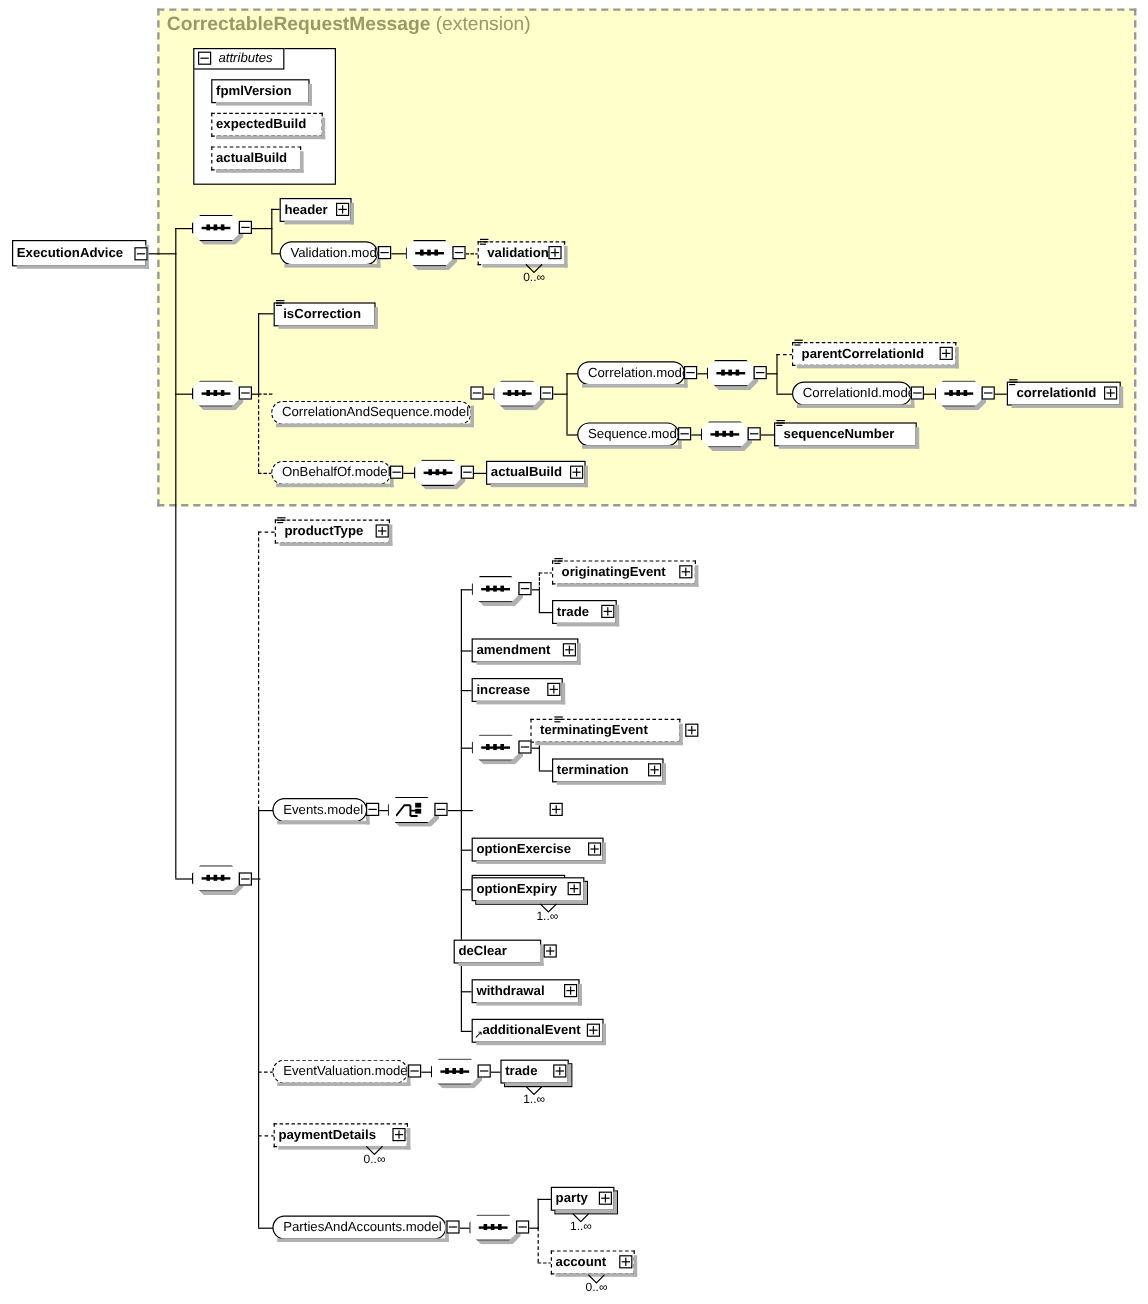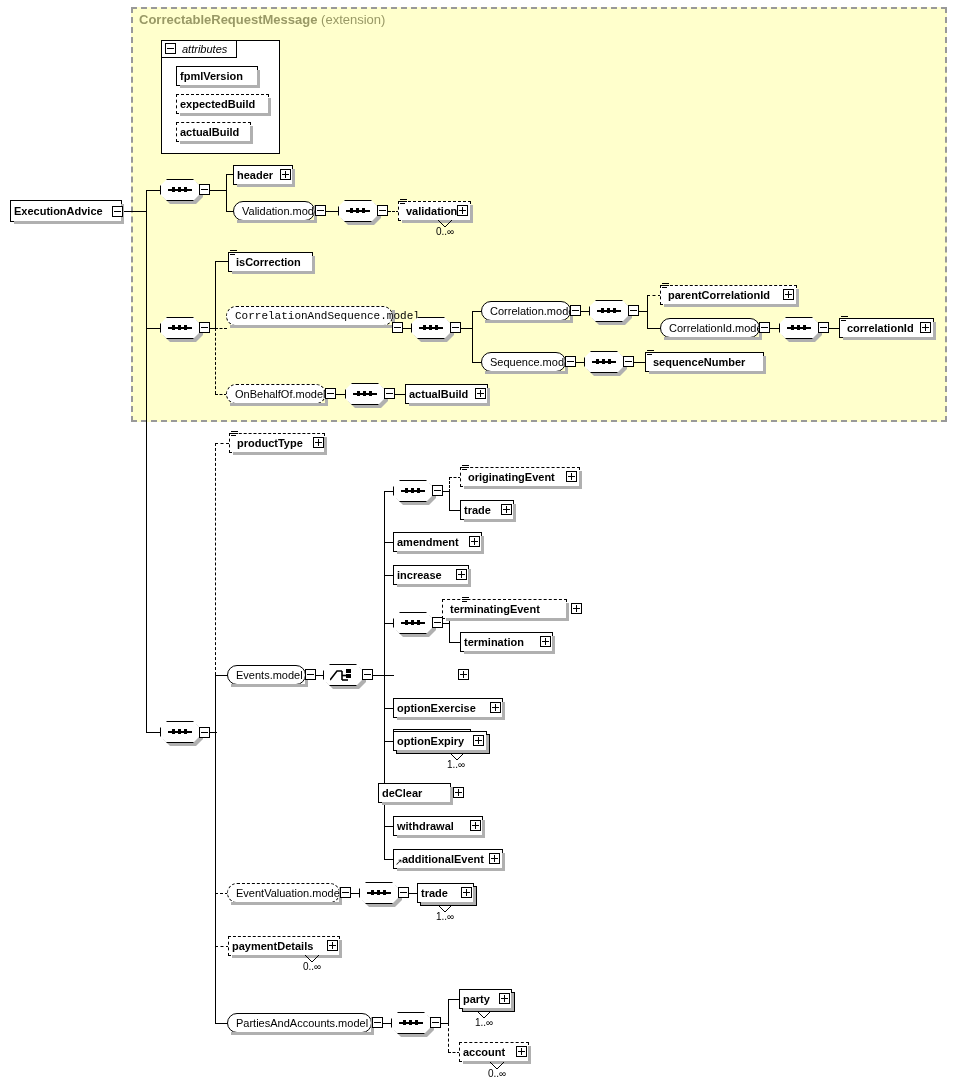--- a/index.html
+++ b/index.html
@@ -13,21 +13,21 @@
   }
   
   .ext-region{
     position:absolute;
     background:#ffffcc;
     border:2px dashed #999999;
     box-sizing:border-box;
   }
   .ext-title{
     position:absolute;
-    font-size:13px;font-weight:bold;color:#999966;
+    font-size:16px;font-weight:bold;color:#999966;
     white-space:nowrap;
   }
   .ext-title .plain{font-weight:normal;color:#999966;}
 
   
   .ln{position:absolute;background:#000000;}
   .lh{height:1px;}
   .lv{width:1px;}
   .dh{position:absolute;height:0;border-top:1px dashed #000;}
   .dv{position:absolute;width:0;border-left:1px dashed #000;}
@@ -255,21 +255,21 @@
   <div class="node bold shadow" style="left:228px;top:252px;width:85px;height:20px;">
     <span class="lbl" style="margin-left:4px;">isCorrection</span>
   </div>
   <div class="tmark" style="left:230px;top:250px;">
       <i></i>
       <i></i>
       <i></i>
     </div>
 
   <div class="dh" style="left:215px;top:328px;width:12px;"></div>
-  <div class="node model opt shadow" style="left:226px;top:316px;width:167px;height:20px;margin-top:-10px;font-family:Liberation Mono, monospace;">
+  <div class="node model opt shadow" style="left:226px;top:344px;width:167px;height:20px;margin-top:-10px;">
     <span class="lbl">CorrelationAndSequence.model</span>
   </div>
   <div class="minus" style="left:392px;top:322px;"></div>
   <div class="ln lh" style="left:403px;top:328px;width:9px;"></div>
 
   <div class="comp" style="left:411px;top:317px;">
     <div class="octsh"></div>
       <div class="oct"></div>
     <div class="seqg"></div>
     <div class="seqd" style="left:12px;"></div>

